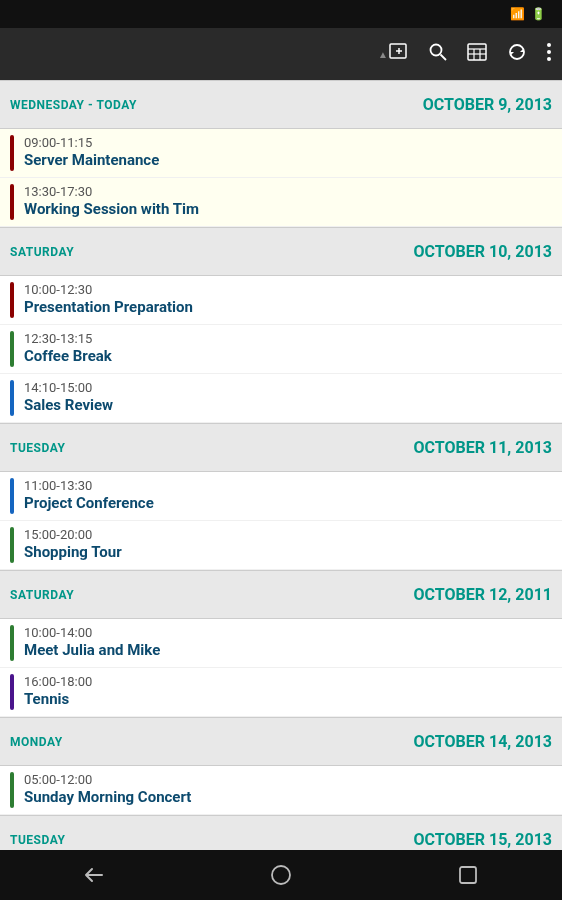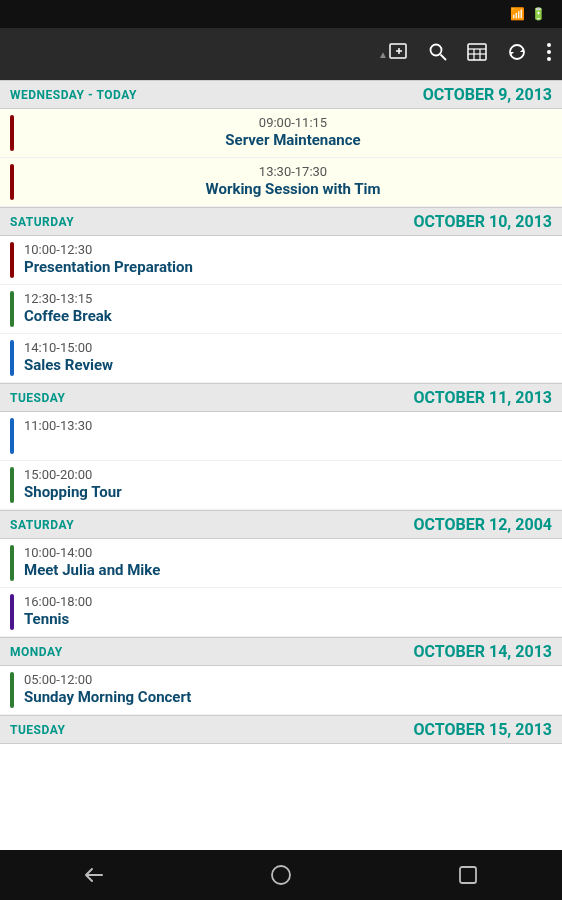--- a/index.html
+++ b/index.html
@@ -88,21 +88,21 @@
     }
 
     
     .day-header {
       background: #e8e8e8;
       border-top: 1px solid #ccc;
       border-bottom: 1px solid #ccc;
       display: flex;
       align-items: center;
       justify-content: space-between;
-      padding: 4px 10px;
+      padding: 14px 10px;
     }
     .day-header .day-name {
       color: #009688;
       font-size: 12px;
       font-weight: bold;
       letter-spacing: 0.5px;
     }
     .day-header .day-date {
       color: #009688;
       font-size: 16px;
@@ -112,21 +112,20 @@
     
     .event-item {
       display: flex;
       align-items: stretch;
       padding: 6px 0 6px 10px;
       border-bottom: 1px solid #f0f0f0;
       position: relative;
     }
     .event-item.highlighted {
       background: #fffff0;
-      text-align: center;
     }
     .event-color-bar {
       width: 4px;
       min-height: 36px;
       border-radius: 2px;
       margin-right: 10px;
       flex-shrink: 0;
     }
     .event-content {
       flex: 1;
@@ -274,32 +273,33 @@
       </div>
     </div>
     <div class="day-header">
       <span class="day-name">TUESDAY</span>
       <span class="day-date">OCTOBER 11, 2013</span>
     </div>
     <div class="event-item">
       <div class="event-color-bar" style="background: rgb(21, 101, 192);"></div>
       <div class="event-content">
         <div class="event-time">11:00-13:30</div>
+        <div class="event-title">Project Conference</div>
       </div>
     </div>
     <div class="event-item">
       <div class="event-color-bar" style="background: rgb(46, 125, 50);"></div>
       <div class="event-content">
         <div class="event-time">15:00-20:00</div>
         <div class="event-title">Shopping Tour</div>
       </div>
     </div>
     <div class="day-header">
       <span class="day-name">SATURDAY</span>
-      <span class="day-date">OCTOBER 12, 2004</span>
+      <span class="day-date">OCTOBER 12, 2011</span>
     </div>
     <div class="event-item">
       <div class="event-color-bar" style="background: rgb(46, 125, 50);"></div>
       <div class="event-content">
         <div class="event-time">10:00-14:00</div>
         <div class="event-title">Meet Julia and Mike</div>
       </div>
     </div>
     <div class="event-item">
       <div class="event-color-bar" style="background: rgb(74, 20, 140);"></div>

